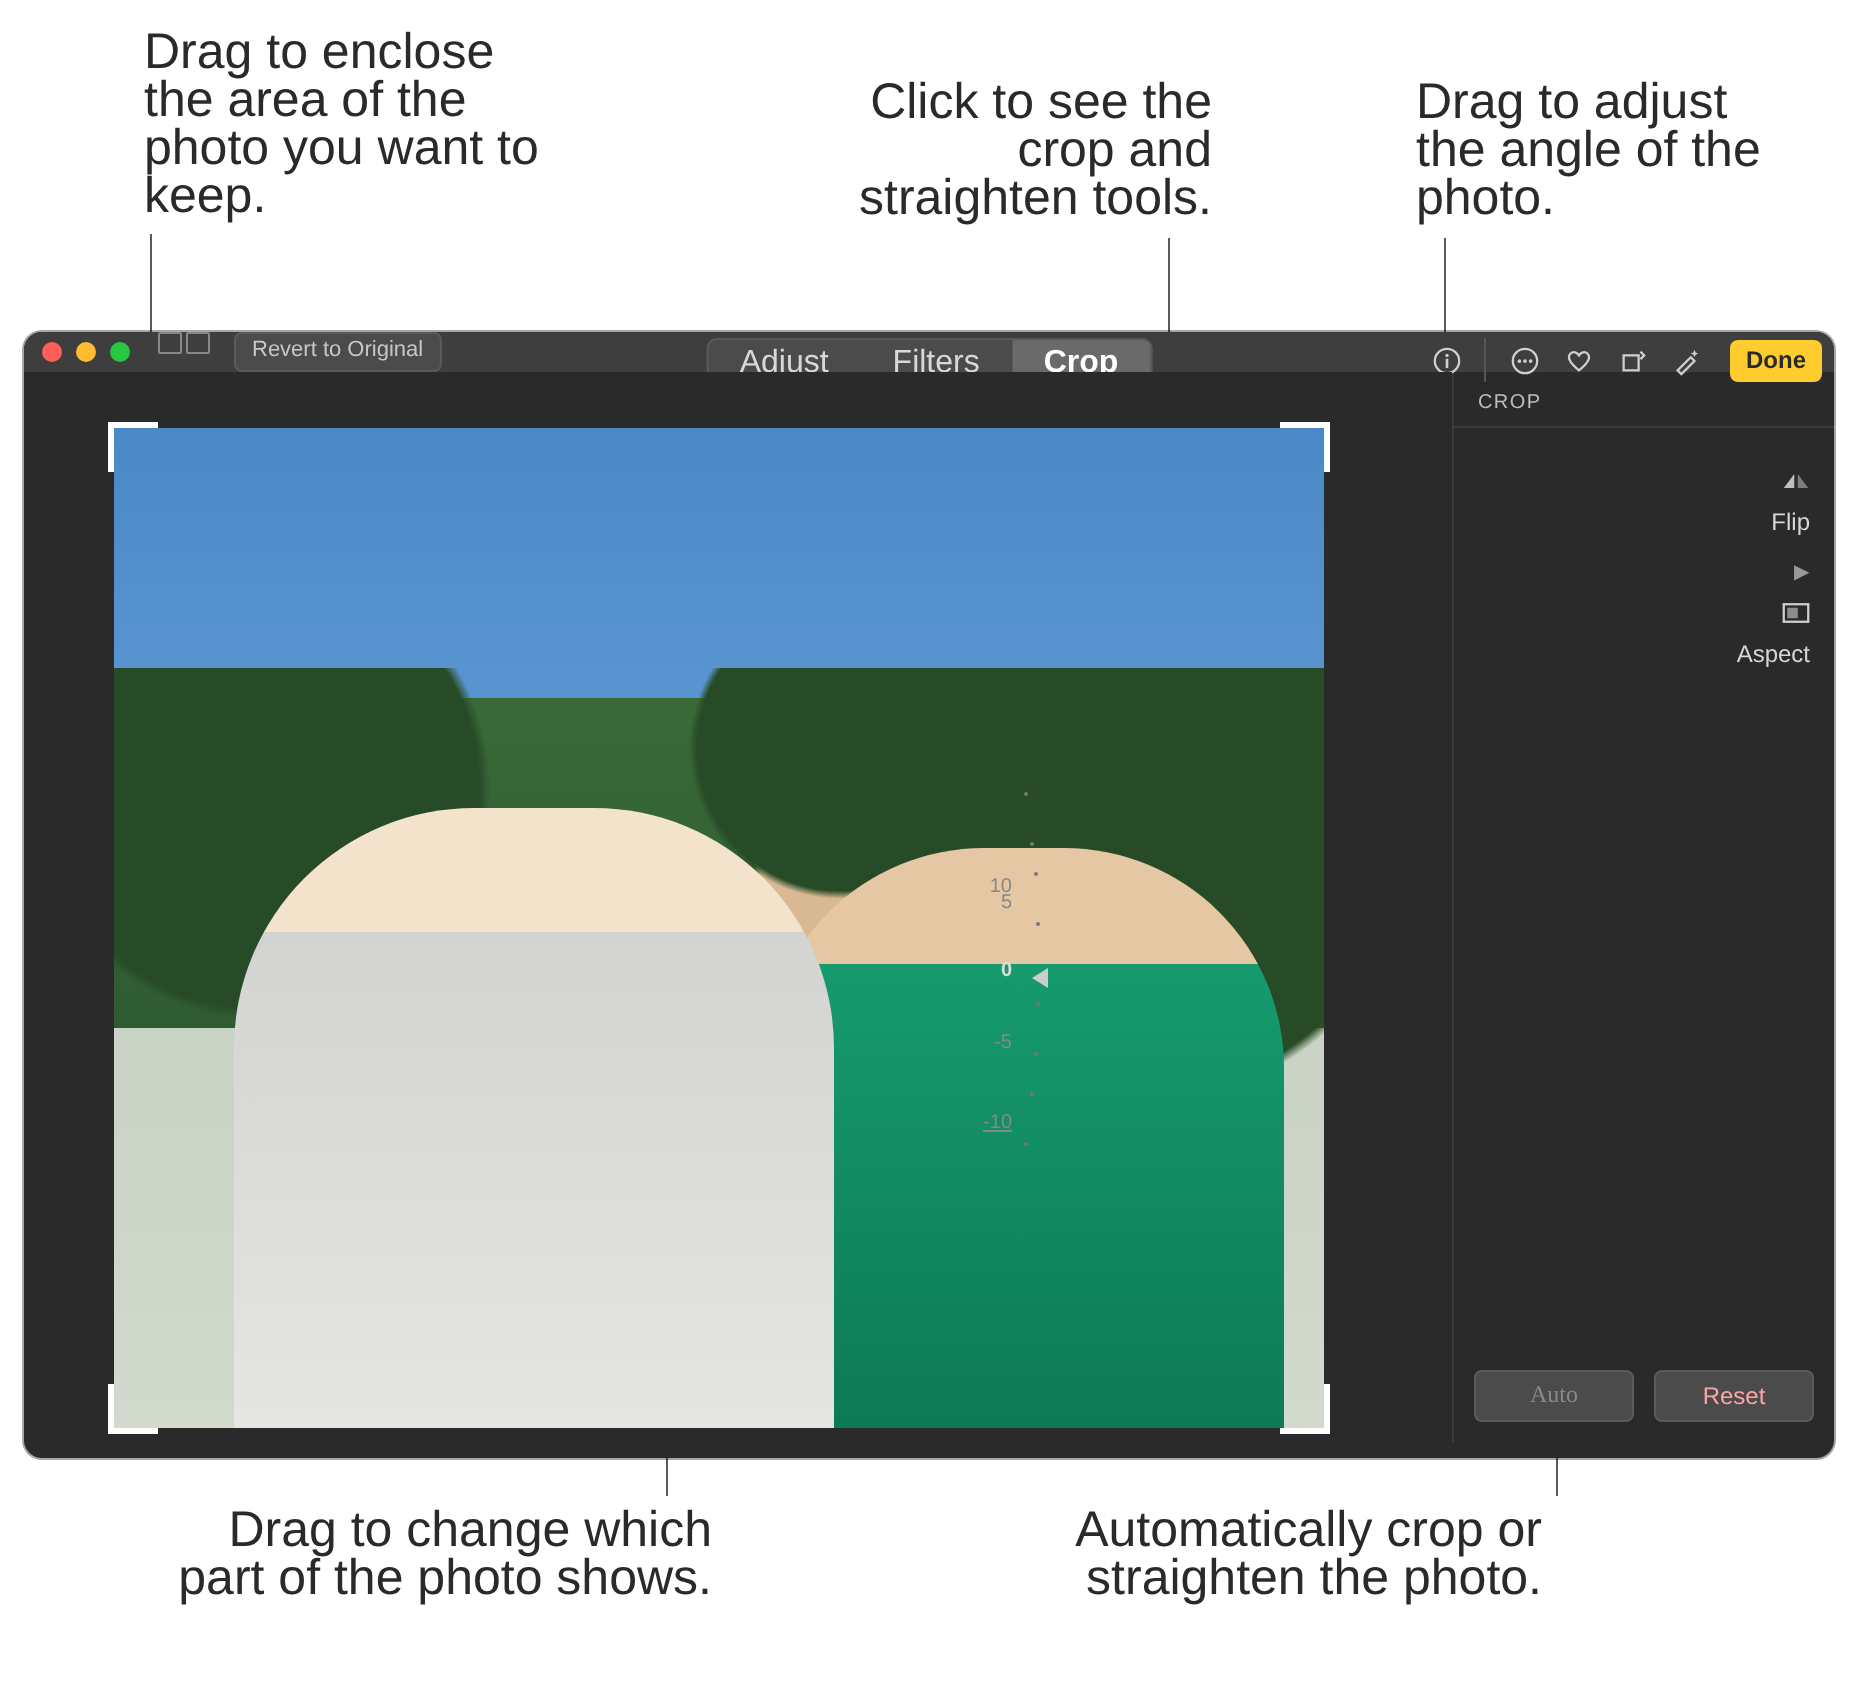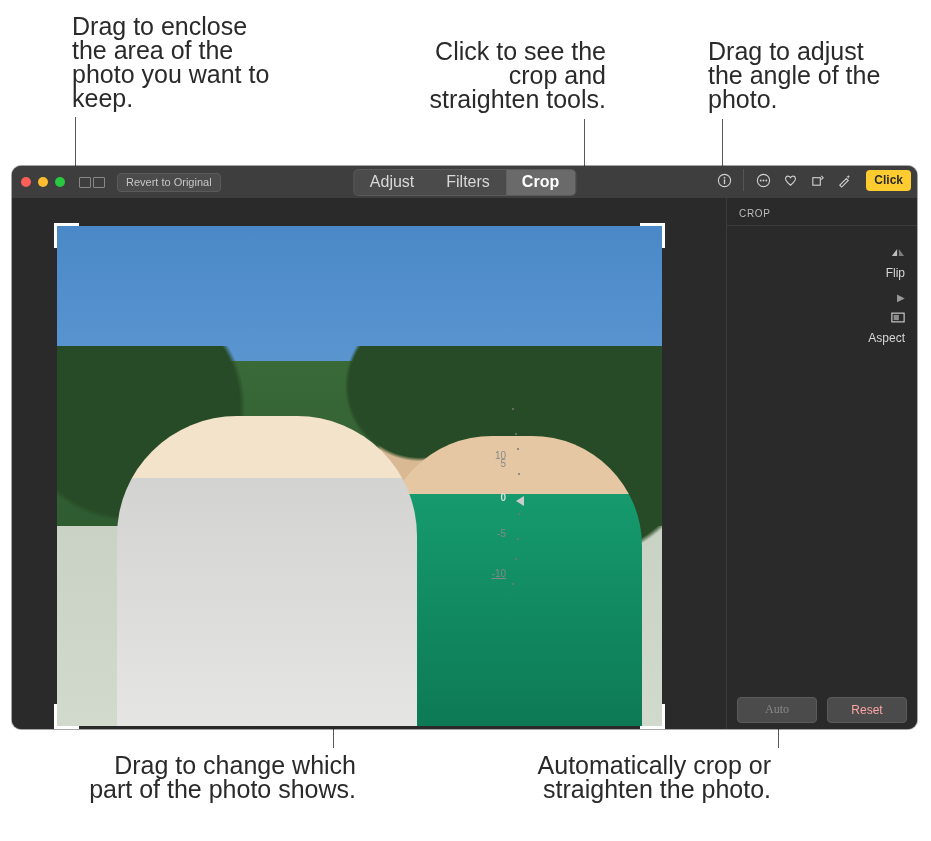--- a/index.html
+++ b/index.html
@@ -38,24 +38,23 @@
   width: 905px;
   height: 563px;
   background: #2a2a2a;
   border-radius: 9px;
   box-shadow: 0 0 0 1px rgba(0,0,0,.35);
   overflow: hidden;
 }
 
 
 .titlebar {
-  height: 32px;
+  height: 20px;
   background: #3e3e3e;
   display: flex;
-  align-items: center;
   padding: 0 6px;
   gap: 6px;
   position: relative;
 }
 .traffic {
   display: flex;
   gap: 7px;
   margin-left: 3px;
   align-items: center;
 }
@@ -348,21 +347,21 @@
               <rect x="3" y="5" width="8" height="8" fill="none" stroke="currentColor" stroke-width="1.2"></rect>
               <path d="M12 3 L14 5 L12 7" fill="none" stroke="currentColor" stroke-width="1.2"></path>
             </svg>
         </span>
         <span class="icon">
           <svg viewBox="0 0 16 16" width="15" height="15">
               <path d="M3 13 L10 6 L12 8 L5 15 Z" fill="none" stroke="currentColor" stroke-width="1.2"></path>
               <path d="M12 2 L12.6 3.4 L14 4 L12.6 4.6 L12 6 L11.4 4.6 L10 4 L11.4 3.4 Z" fill="currentColor"></path>
             </svg>
         </span>
-        <button class="done-btn">Click</button>
+        <button class="done-btn">Done</button>
       </div>
     </div>
 
     <div class="app-body">
       <div class="canvas-area">
         <div class="photo-crop">
           <div class="person2"></div>
           <div class="person1"></div>
           <div class="crop-handle tl"></div>
           <div class="crop-handle tr"></div>

